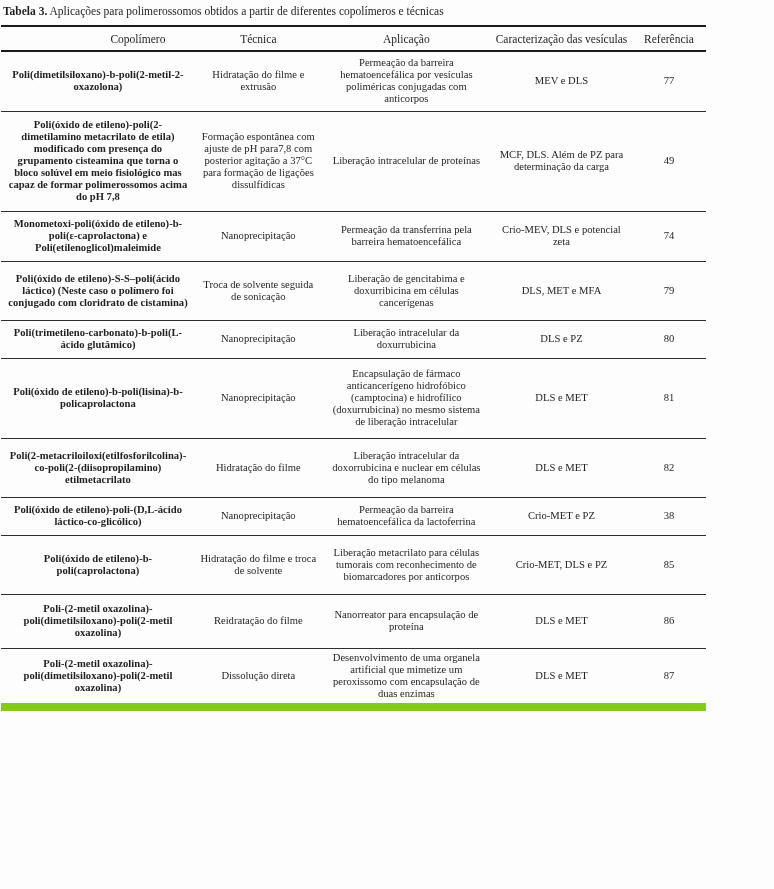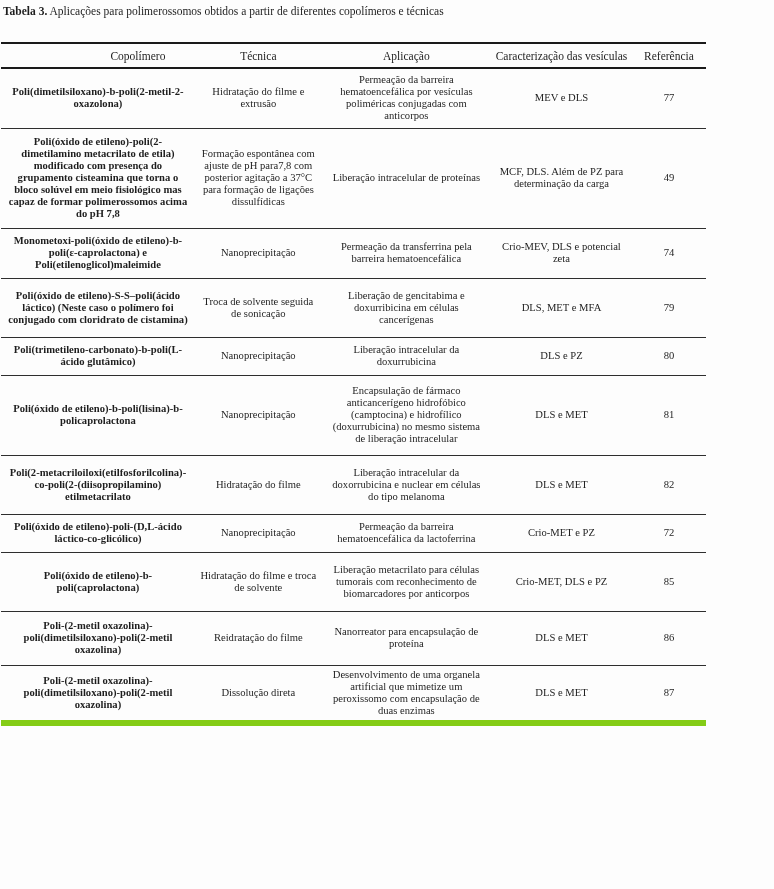--- a/index.html
+++ b/index.html
@@ -13,30 +13,30 @@
     font-family: "Liberation Serif", serif;
     color: #1e1e1e;
     overflow: hidden;
   }
   .page {
     padding: 2px 1px 0 1px;
   }
   .title-line {
     font-size: 11.5px;
     line-height: 13px;
-    margin: 3px 0 24px 2px;
+    margin: 3px 0 7px 2px;
     white-space: nowrap;
   }
   .title-line .bold { font-weight: bold; }
   table.paper-table {
     width: 705px;
     border-collapse: collapse;
     table-layout: fixed;
     border-top: 2px solid #1a1a1a;
-    border-bottom: 6px solid #84cc16;
+    border-bottom: 8px solid #84cc16;
   }
   col.c1 { width: 27.5%; }
   col.c2 { width: 18%; }
   col.c3 { width: 24%; }
   col.c4 { width: 20%; }
   col.c5 { width: 10.5%; }
   thead th {
     font-weight: normal;
     font-size: 11.5px;
     text-align: center;
@@ -131,21 +131,21 @@
         <td class="c2">Hidratação do filme</td>
         <td class="c3">Liberação intracelular da doxorrubicina e nuclear em células do tipo melanoma</td>
         <td class="c4">DLS e MET</td>
         <td class="c5">82</td>
       </tr>
       <tr style="height:38px">
         <td class="c1">Poli(óxido de etileno)-poli-(D,L-ácido láctico-co-glicólico)</td>
         <td class="c2">Nanoprecipitação</td>
         <td class="c3">Permeação da barreira hematoencefálica da lactoferrina</td>
         <td class="c4">Crio-MET e PZ</td>
-        <td class="c5">72</td>
+        <td class="c5">38</td>
       </tr>
       <tr style="height:59px">
         <td class="c1">Poli(óxido de etileno)-b-poli(caprolactona)</td>
         <td class="c2">Hidratação do filme e troca de solvente</td>
         <td class="c3">Liberação metacrilato para células tumorais com reconhecimento de biomarcadores por anticorpos</td>
         <td class="c4">Crio-MET, DLS e PZ</td>
         <td class="c5">85</td>
       </tr>
       <tr style="height:54px">
         <td class="c1">Poli-(2-metil oxazolina)-poli(dimetilsiloxano)-poli(2-metil oxazolina)</td>

